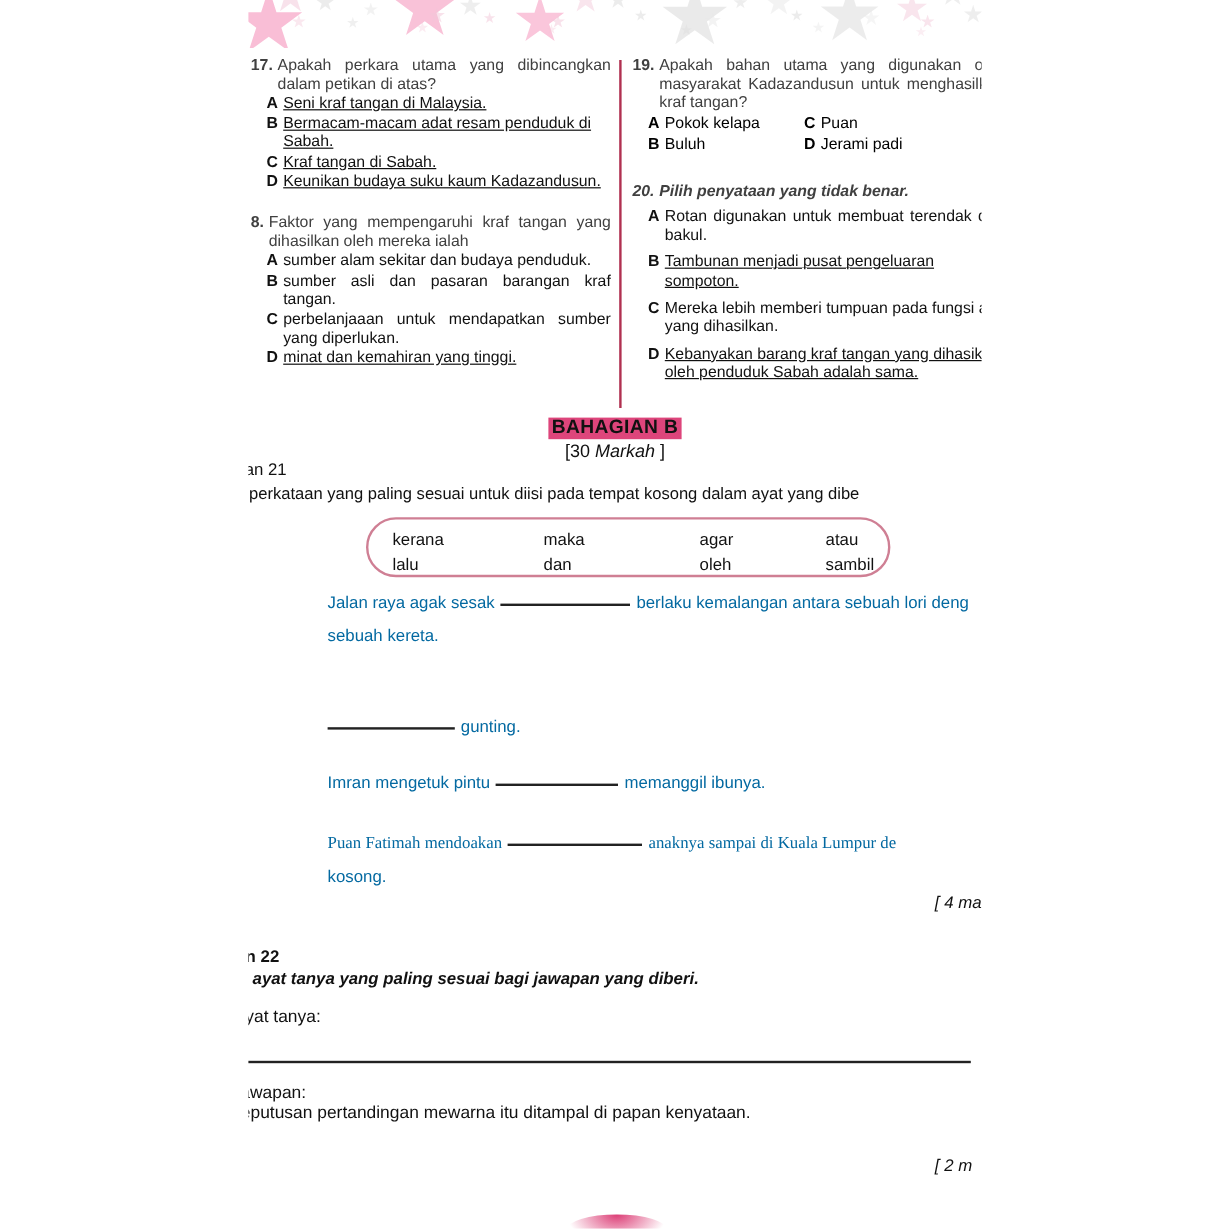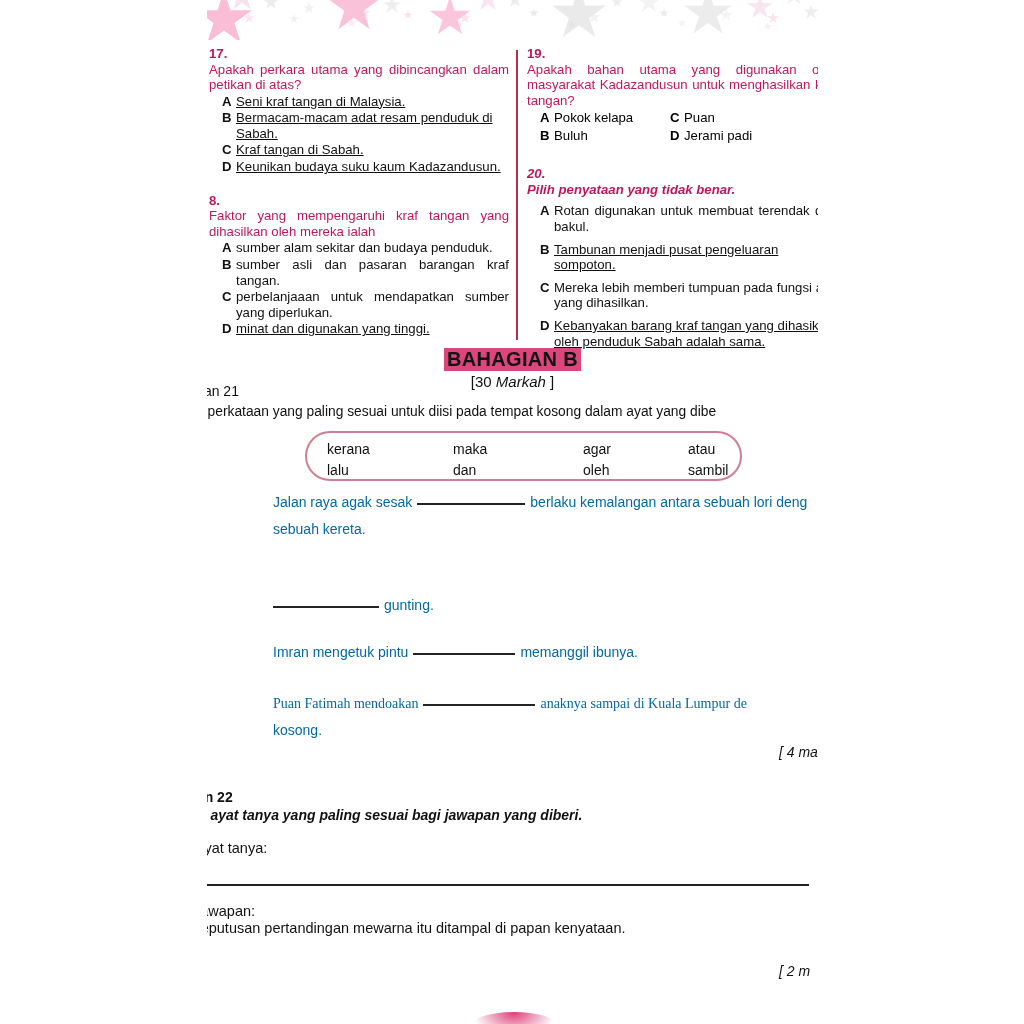--- a/index.html
+++ b/index.html
@@ -31,23 +31,22 @@
     position:absolute;left:309px;top:50px;width:2px;height:290px;
     background:#b03050;
   }
   
   .col{position:absolute;top:46px;}
   #col-left{left:2px;width:300px;}
   #col-right{left:320px;width:310px;}
 
   .q{margin-bottom:15px;}
   .qhead{
-    font-size:13.2px;color:#be185d;line-height:1.18;
+    font-size:13.2px;color:#404040;line-height:1.18;
     display:flex;
-    flex-direction:column;
   }
   .qnum{font-weight:bold;flex:0 0 auto;margin-right:4px;}
   .qtext{flex:1 1 auto;text-align:justify;}
   .qtext.nojust{text-align:left;}
   .opts{margin-top:1px;}
   .opt{
     font-size:13.2px;color:#111;line-height:1.18;
     display:flex;margin-left:13px;margin-bottom:1px;
   }
   .olet{font-weight:bold;flex:0 0 auto;width:14px;}
@@ -62,21 +61,21 @@
   .optcell.c1{width:130px;}
 
   .italicq{font-style:italic;font-weight:bold;font-size:13.2px;}
 
   
   #bahagian-wrap{
     position:absolute;left:0;top:348px;width:611px;text-align:center;
   }
   #bahagian-title{
     display:inline-block;
-    font-size:20px;font-weight:bold;color:#111;letter-spacing:0.3px;
+    font-size:16px;font-weight:bold;color:#111;letter-spacing:0.3px;
     background:linear-gradient(to bottom,rgba(214,28,94,.82),rgba(214,28,94,.82));
     padding:0 3px;
   }
   #bahagian-marks{
     font-size:15px;color:#111;margin-top:2px;
   }
   #bahagian-marks .it{font-style:italic;}
 
   
   #soalan21-label{
@@ -217,21 +216,21 @@
         <div class="opt">
           <span class="olet">B</span>
           <span class="otext">sumber asli dan pasaran barangan kraf tangan.</span>
         </div>
         <div class="opt">
           <span class="olet">C</span>
           <span class="otext">perbelanjaaan untuk mendapatkan sumber yang diperlukan.</span>
         </div>
         <div class="opt">
           <span class="olet">D</span>
-          <span class="otext nojust">minat dan digunakan yang  tinggi.</span>
+          <span class="otext nojust">minat dan kemahiran yang  tinggi.</span>
         </div>
       </div>
     </div>
 
   </div>
 
   <div class="col" id="col-right">
 
     <div class="q">
       <div class="qhead">

